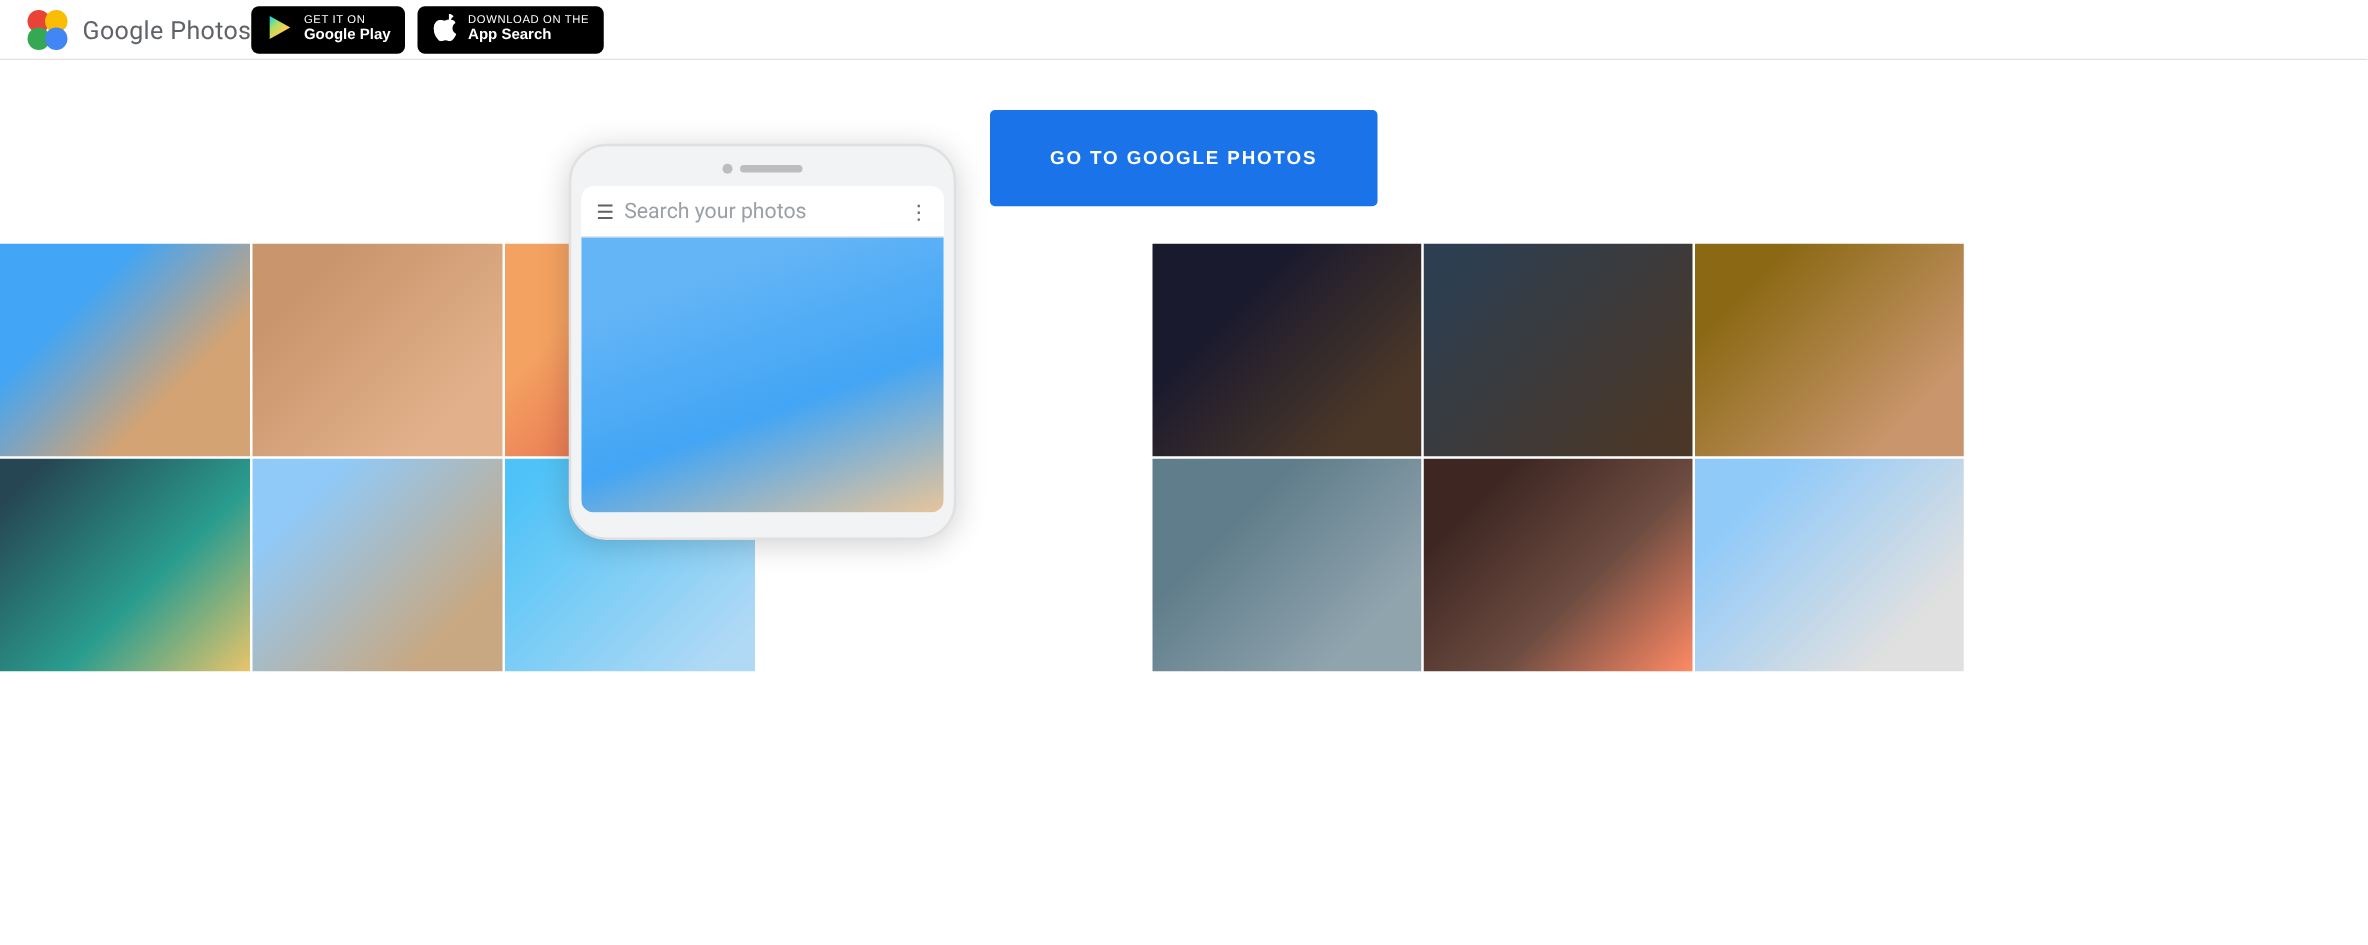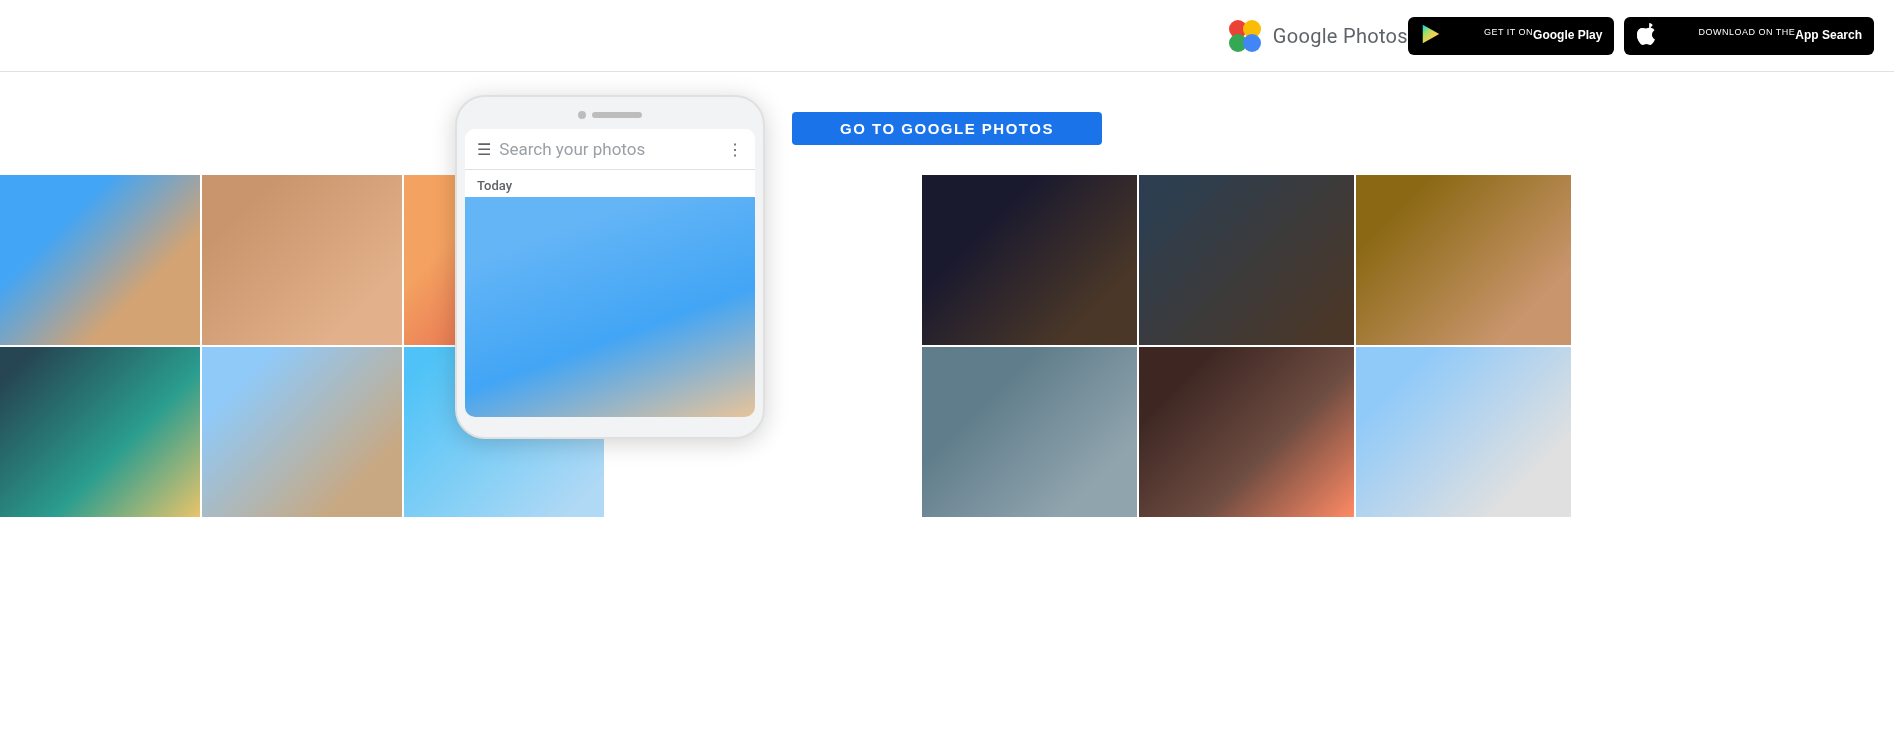--- a/index.html
+++ b/index.html
@@ -2,24 +2,24 @@
 <html><head>
   <meta charset="utf-8">
   <style>
     * { margin: 0; padding: 0; box-sizing: border-box; }
     body { font-family: 'Roboto', Arial, sans-serif; background: #fff; overflow-x: hidden; }
 
     
     .header {
       display: flex;
       align-items: center;
-      justify-content: flex-end;
+      justify-content: flex-start;
       padding: 10px 20px;
       border-bottom: 1px solid #e0e0e0;
-      height: 72px;
+      height: 48px;
     }
     .logo-area {
       display: flex;
       align-items: center;
       gap: 10px;
     }
     .logo-pinwheel {
       width: 36px;
       height: 36px;
     }
@@ -44,22 +44,22 @@
       cursor: pointer;
       gap: 8px;
       text-decoration: none;
     }
     .store-btn-icon {
       font-size: 22px;
       line-height: 1;
     }
     .store-btn-text {
       display: flex;
+      flex-direction: column;
       align-items: flex-start;
-      margin-left: 34px;
     }
     .store-btn-small {
       font-size: 9px;
       line-height: 1;
       text-transform: uppercase;
       letter-spacing: 0.5px;
     }
     .store-btn-large {
       font-size: 12px;
       font-weight: 600;
@@ -78,21 +78,21 @@
       display: flex;
       justify-content: center;
       padding: 40px 0 30px 0;
     }
     .cta-button {
       background: #1a73e8;
       color: #fff;
       font-size: 15px;
       font-weight: 700;
       letter-spacing: 1.5px;
-      padding: 8px 48px;
+      padding: 30px 48px;
       border: none;
       border-radius: 4px;
       cursor: pointer;
       text-transform: uppercase;
     }
 
     
     .left-photos {
       width: 610px;
       flex-shrink: 0;
@@ -293,21 +293,20 @@
           <div class="phone-top-bar">
             <div class="phone-camera"></div>
             <div class="phone-speaker"></div>
           </div>
           <div class="phone-screen">
             <div class="phone-search-bar">
               <span class="phone-hamburger">☰</span>
               <span class="phone-search-text">Search your photos</span>
               <span class="phone-dots">⋮</span>
             </div>
-            <div class="phone-today-label">Today</div>
             <div class="phone-main-photo photo-main"></div>
           </div>
         </div>
       </div>
     </div>
 
     <div class="right-photos" style="flex:1;">
       <div class="photo-cell photo-7"></div>
       <div class="photo-cell photo-8"></div>
       <div class="photo-cell photo-9"></div>

